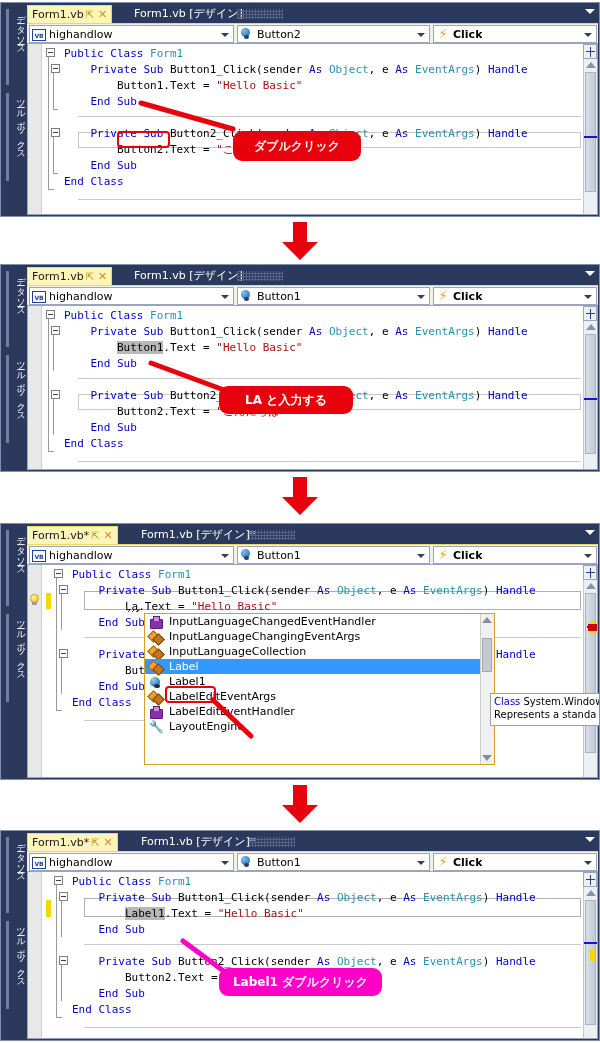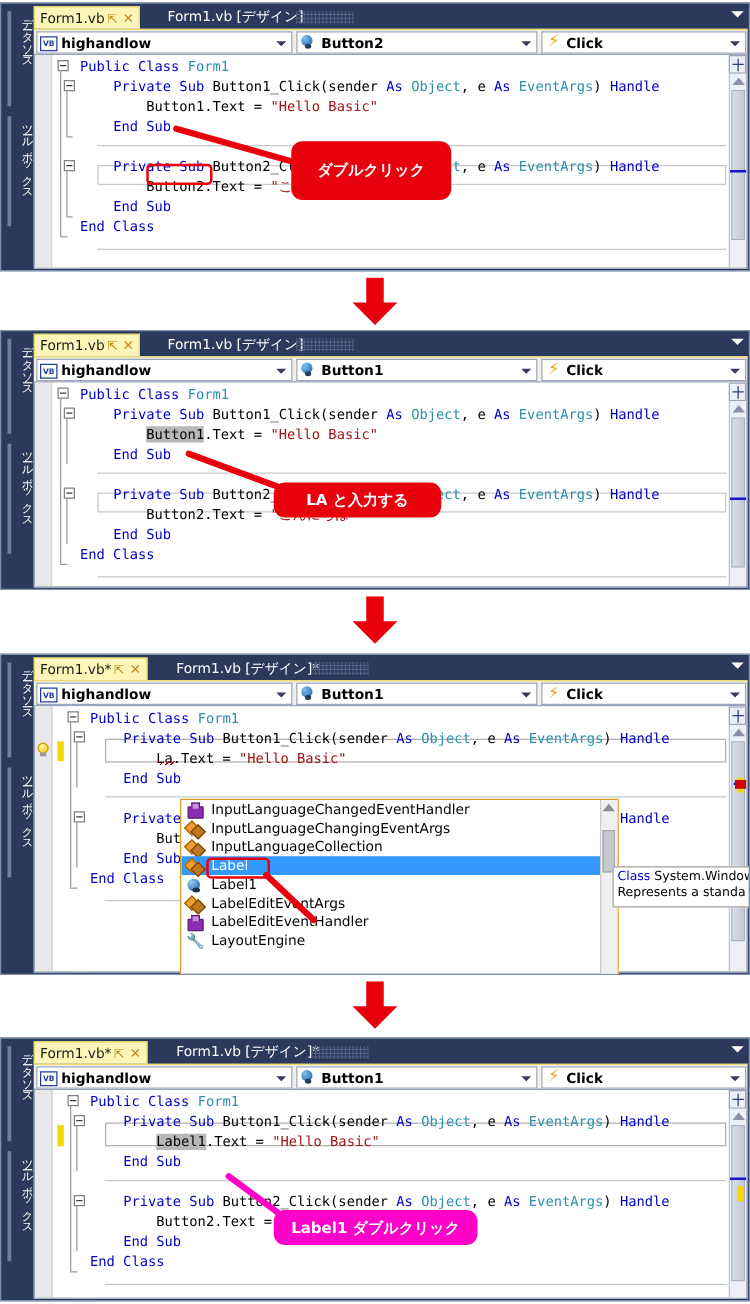--- a/index.html
+++ b/index.html
@@ -86,21 +86,21 @@
   }
   .combo {
     height: 18px; margin: 1px 1px 1px 2px;
     background: #ffffff;
     border: 1px solid #9aa4bb;
     display: flex; align-items: center;
     position: relative;
     font-size: 11px; color: #000;
     font-family: "DejaVu Sans", sans-serif;
   }
-  .combo .ctext { padding-left: 3px; white-space: nowrap; overflow: hidden; font-weight: bold; }
+  .combo .ctext { padding-left: 3px; white-space: nowrap; overflow: hidden; }
   .combo .ccaret {
     position: absolute; right: 4px; top: 7px;
     width: 0; height: 0;
     border-left: 4px solid transparent; border-right: 4px solid transparent;
     border-top: 4px solid #3a3a5a;
   }
   .combo.c1 { width: 205px; }
   .combo.c2 { width: 193px; }
   .combo.c3 { flex: 1; font-weight: bold; }
   .ico { width: 14px; height: 14px; margin-left: 2px; flex: none; position: relative; }
@@ -246,21 +246,20 @@
   
   .bigarrow { position: absolute; z-index: 5; }
 
   
   .isense {
     position: absolute;
     background: #ffffff;
     border: 1px solid #d8a020;
     z-index: 20;
     overflow: hidden;
-    margin-top: 26px;
   }
   .isrow {
     position: relative; height: 15px;
     font-family: "DejaVu Sans", sans-serif;
     font-size: 11px; line-height: 15px;
     color: #000000;
     padding-left: 24px;
     white-space: nowrap;
   }
   .isrow.selected { background: #3399ff; color: #ffffff; }
@@ -414,21 +413,21 @@
           <div class="varrow up" style="top:3px;"></div>
           <div class="vthumb" style="top:13px; height:120px;"></div>
           <div class="vmark-bluebar" style="left:0px; right:0px; top:77px;"></div>
         </div>
       </div>
     </div>
 
     <svg class="leader" style="left:0;top:0;width:600px;height:215px;">
       <line x1="140" y1="100" x2="232" y2="126" stroke="#e8000d" stroke-width="5" stroke-linecap="round"></line>
     </svg>
-    <div class="callout red" style="left:232px; top:110px; width:128px; height:47px;font-family:Liberation Serif, serif;">
+    <div class="callout red" style="left:232px; top:128px; width:128px; height:30px;font-family:Liberation Serif, serif;">
       <span>ダブルクリック</span>
     </div>
   </div>
 
   <svg class="bigarrow" style="left:280px; top:222px; width:40px; height:40px;">
     <polygon points="13,0 27,0 27,20 38,20 20,38 2,20 13,20" fill="#e8000d"></polygon>
   </svg>
 
   <div class="vs-window" style="top:264px; height:208px;">
     <div class="vs-inner">

